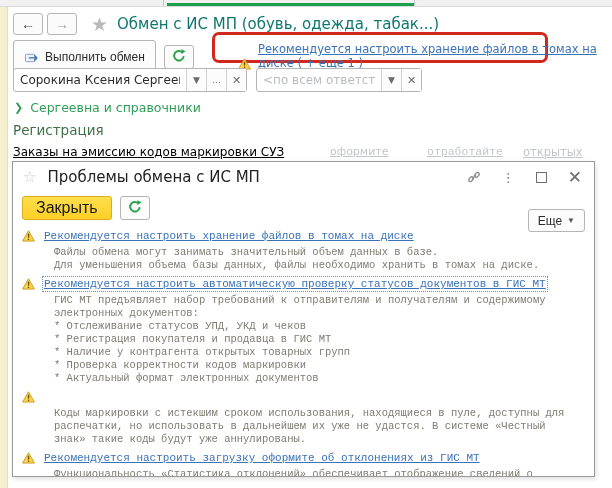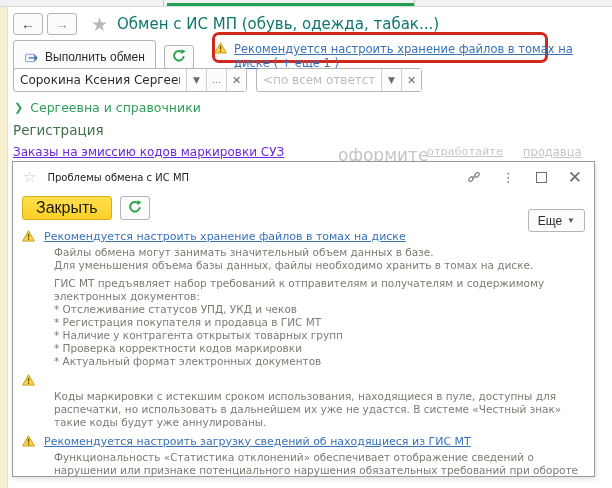--- a/index.html
+++ b/index.html
@@ -21,60 +21,60 @@
   .fav-star{color:#b9b9b9;font-size:19px;margin:0 9px 0 10px;}
   .page-title{font-size:15px;color:#0f766e;white-space:nowrap;}
 
   
   .cmd-row{position:absolute;left:13px;top:40px;display:flex;align-items:center;}
   .btn{display:inline-flex;align-items:center;height:24px;border:1px solid #b5b5b5;border-radius:3px;background:#fcfcfc;padding:16px 10px;font-size:12px;color:#2b2b2b;cursor:pointer;box-sizing:border-box;}
   .btn .ic{margin-right:6px;display:inline-flex;}
   .btn-sq{width:30px;justify-content:center;padding:0;margin-left:8px;}
 
   .red-highlight{position:absolute;left:212px;top:32px;width:336px;height:31px;border:3px solid #d2271c;border-radius:7px;box-sizing:border-box;}
-  .cmd-warning{position:absolute;left:214px;top:42px;display:flex;align-items:flex-start;}
+  .cmd-warning{position:absolute;left:238px;top:42px;display:flex;align-items:flex-end;}
   .warn-tri{display:inline-flex;margin-right:7px;}
   a.blue-link{color:#3a72b8;text-decoration:underline;font-size:11.5px;cursor:pointer;}
 
   
   .filters-row{position:absolute;left:13px;top:68px;display:flex;}
   .field{display:flex;align-items:stretch;height:24px;border:1px solid #b5b5b5;border-radius:3px;background:#fff;box-sizing:border-box;margin-right:9px;}
   .field input{border:0;outline:0;font-family:inherit;font-size:12px;color:#2b2b2b;padding:0 6px;background:transparent;}
   .field input::placeholder{color:#b8bcc0;}
   .f-btn{width:19px;border-left:1px solid #cfcfcf;display:flex;align-items:center;justify-content:center;font-size:9px;color:#6b6b6b;cursor:pointer;background:#fcfcfc;}
   .f-btn.x{font-size:11px;}
 
   
   .settings-row{position:absolute;left:14px;top:100px;font-size:12.5px;color:#2f9e57;display:flex;align-items:center;cursor:pointer;}
   .settings-row .chev{font-size:11px;margin-right:7px;font-weight:bold;}
   .prod-header{position:absolute;left:13px;top:122px;font-size:13.5px;color:#3f7046;}
   .orders-row{position:absolute;left:0;top:145px;width:612px;height:16px;}
   .orders-row a{text-decoration:underline;cursor:pointer;}
-  .orders-link{position:absolute;left:13px;font-size:12px;color:#6d28d9;}
-  .act-0{position:absolute;left:338px;font-size:17px;color:#c2c6c9;}
+  .orders-link{position:absolute;left:13px;font-size:12px;color:#000000;}
+  .act-0{position:absolute;left:330px;font-size:11px;color:#c2c6c9;}
   .act-1{position:absolute;left:427px;font-size:11.5px;color:#c2c6c9;font-family:Liberation Mono, monospace;}
   .act-2{position:absolute;left:523px;font-size:11.5px;color:#c2c6c9;}
 
   
   .dialog{position:absolute;left:12px;top:161px;width:583px;height:316px;background:#fff;border:1px solid #9a9a9a;box-shadow:1px 2px 5px rgba(0,0,0,.13);box-sizing:border-box;overflow:hidden;}
   .dlg-titlebar{height:30px;display:flex;align-items:center;padding:0 12px 0 10px;}
   .dlg-star{color:#c9c9c9;font-size:15px;}
-  .dlg-title{font-size:10px;color:#222;margin-left:11px;flex:0 0 auto;}
+  .dlg-title{font-size:15px;color:#222;margin-left:11px;flex:0 0 auto;}
   .dlg-icons{margin-left:auto;display:flex;align-items:center;}
   .dlg-ic{margin-left:21px;color:#6e6e6e;cursor:pointer;display:flex;align-items:center;justify-content:center;}
   .dlg-ic.dots{font-size:13px;line-height:1;}
   .dlg-ic.max span{display:block;width:9px;height:9px;border:1.5px solid #6e6e6e;}
   .dlg-ic.close{font-size:17px;}
   .dlg-toolbar{height:32px;display:flex;align-items:center;padding:0 9px;}
   .btn-yellow{display:inline-flex;align-items:center;height:24px;padding:0 13px;background:linear-gradient(#ffdf4e,#fccf27);border:1px solid #d8ad17;border-radius:3px;font-size:16px;color:#1a1a1a;cursor:pointer;box-sizing:border-box;}
   .btn-more{margin-left:auto;height:23px;padding:0 9px;margin-top:25px;}
   .btn-more .arr{font-size:8px;margin-left:5px;color:#555;}
 
   .dlg-content{padding:5px 12px 0 9px;}
-  .warn-item{margin-bottom:5px;}
+  .warn-item{margin-bottom:5px;font-family:Liberation Mono, monospace;}
   .warn-head{display:flex;align-items:center;height:14px;}
   .warn-head .warn-tri{margin-right:9px;}
   .warn-head a{font-size:11px;}
   .warn-head a.focused{outline:1px dotted #6a93c6;outline-offset:1px;}
   .warn-desc{margin:3px 0 0 32px;max-width:552px;font-size:10.5px;line-height:13px;color:#7e7b71;white-space:pre-line;}
 </style>
 </head>
 <body>
 
 <div id="root">
@@ -148,21 +148,21 @@
   <div class="settings-row">
     <span class="chev">❯</span>
     <span>Сергеевна и справочники</span>
   </div>
 
   <div class="prod-header">Регистрация</div>
   <div class="orders-row">
     <a class="orders-link">Заказы на эмиссию кодов маркировки СУЗ</a>
     <a class="act-0">оформите</a>
     <a class="act-1">отработайте</a>
-    <a class="act-2">продавца</a>
+    <a class="act-2">открытых</a>
   </div>
 
   <div class="dialog">
     <div class="dlg-titlebar">
       <span class="dlg-star">☆</span>
       <span class="dlg-title">Проблемы обмена с ИС МП</span>
       <span class="dlg-icons">
         <span class="dlg-ic">
           <svg width="14" height="14" viewBox="0 0 16 16">
             <g stroke="#8a8a8a" stroke-width="1.5" fill="none">
@@ -207,20 +207,30 @@
                 <rect x="6.3" y="9.3" width="1.5" height="1.5" fill="#6b5200"></rect>
               </svg>
           </span>
           <a class="blue-link">Рекомендуется настроить хранение файлов в томах на диске</a>
         </div>
         <div class="warn-desc">Файлы обмена могут занимать значительный объем данных в базе.
 Для уменьшения объема базы данных, файлы необходимо хранить в томах на диске.</div>
       </div>
 
       <div class="warn-item">
+        <div class="warn-head">
+          <span class="warn-tri">
+            <svg width="13" height="12" viewBox="0 0 14 13">
+                <polygon points="7,0.8 13.4,12 0.6,12" fill="#ffd24a" stroke="#c89b1c" stroke-width="1"></polygon>
+                <rect x="6.3" y="4" width="1.5" height="4.2" fill="#6b5200"></rect>
+                <rect x="6.3" y="9.3" width="1.5" height="1.5" fill="#6b5200"></rect>
+              </svg>
+          </span>
+          <a class="blue-link focused">Рекомендуется настроить автоматическую проверку статусов документов в ГИС МТ</a>
+        </div>
         <div class="warn-desc">ГИС МТ предъявляет набор требований к отправителям и получателям и содержимому электронных документов:
 * Отслеживание статусов УПД, УКД и чеков
 * Регистрация покупателя и продавца в ГИС МТ
 * Наличие у контрагента открытых товарных групп
 * Проверка корректности кодов маркировки
 * Актуальный формат электронных документов</div>
       </div>
 
       <div class="warn-item">
         <div class="warn-head">
@@ -237,21 +247,21 @@
 
       <div class="warn-item">
         <div class="warn-head">
           <span class="warn-tri">
             <svg width="13" height="12" viewBox="0 0 14 13">
                 <polygon points="7,0.8 13.4,12 0.6,12" fill="#ffd24a" stroke="#c89b1c" stroke-width="1"></polygon>
                 <rect x="6.3" y="4" width="1.5" height="4.2" fill="#6b5200"></rect>
                 <rect x="6.3" y="9.3" width="1.5" height="1.5" fill="#6b5200"></rect>
               </svg>
           </span>
-          <a class="blue-link">Рекомендуется настроить загрузку сведений об находящиеся из ГИС МТ</a>
+          <a class="blue-link">Рекомендуется настроить загрузку оформите об отклонениях из ГИС МТ</a>
         </div>
         <div class="warn-desc">Функциональность «Статистика отклонений» обеспечивает отображение сведений о нарушении или признаке потенциального нарушения обязательных требований при обороте товаров, подлежащих обязательной маркировке средствами идентификации, по сделке участника оборота товаров, выявленной в ГИС МТ.</div>
       </div>
 
     </div>
   </div>
 
 </div>
 
 </body></html>

